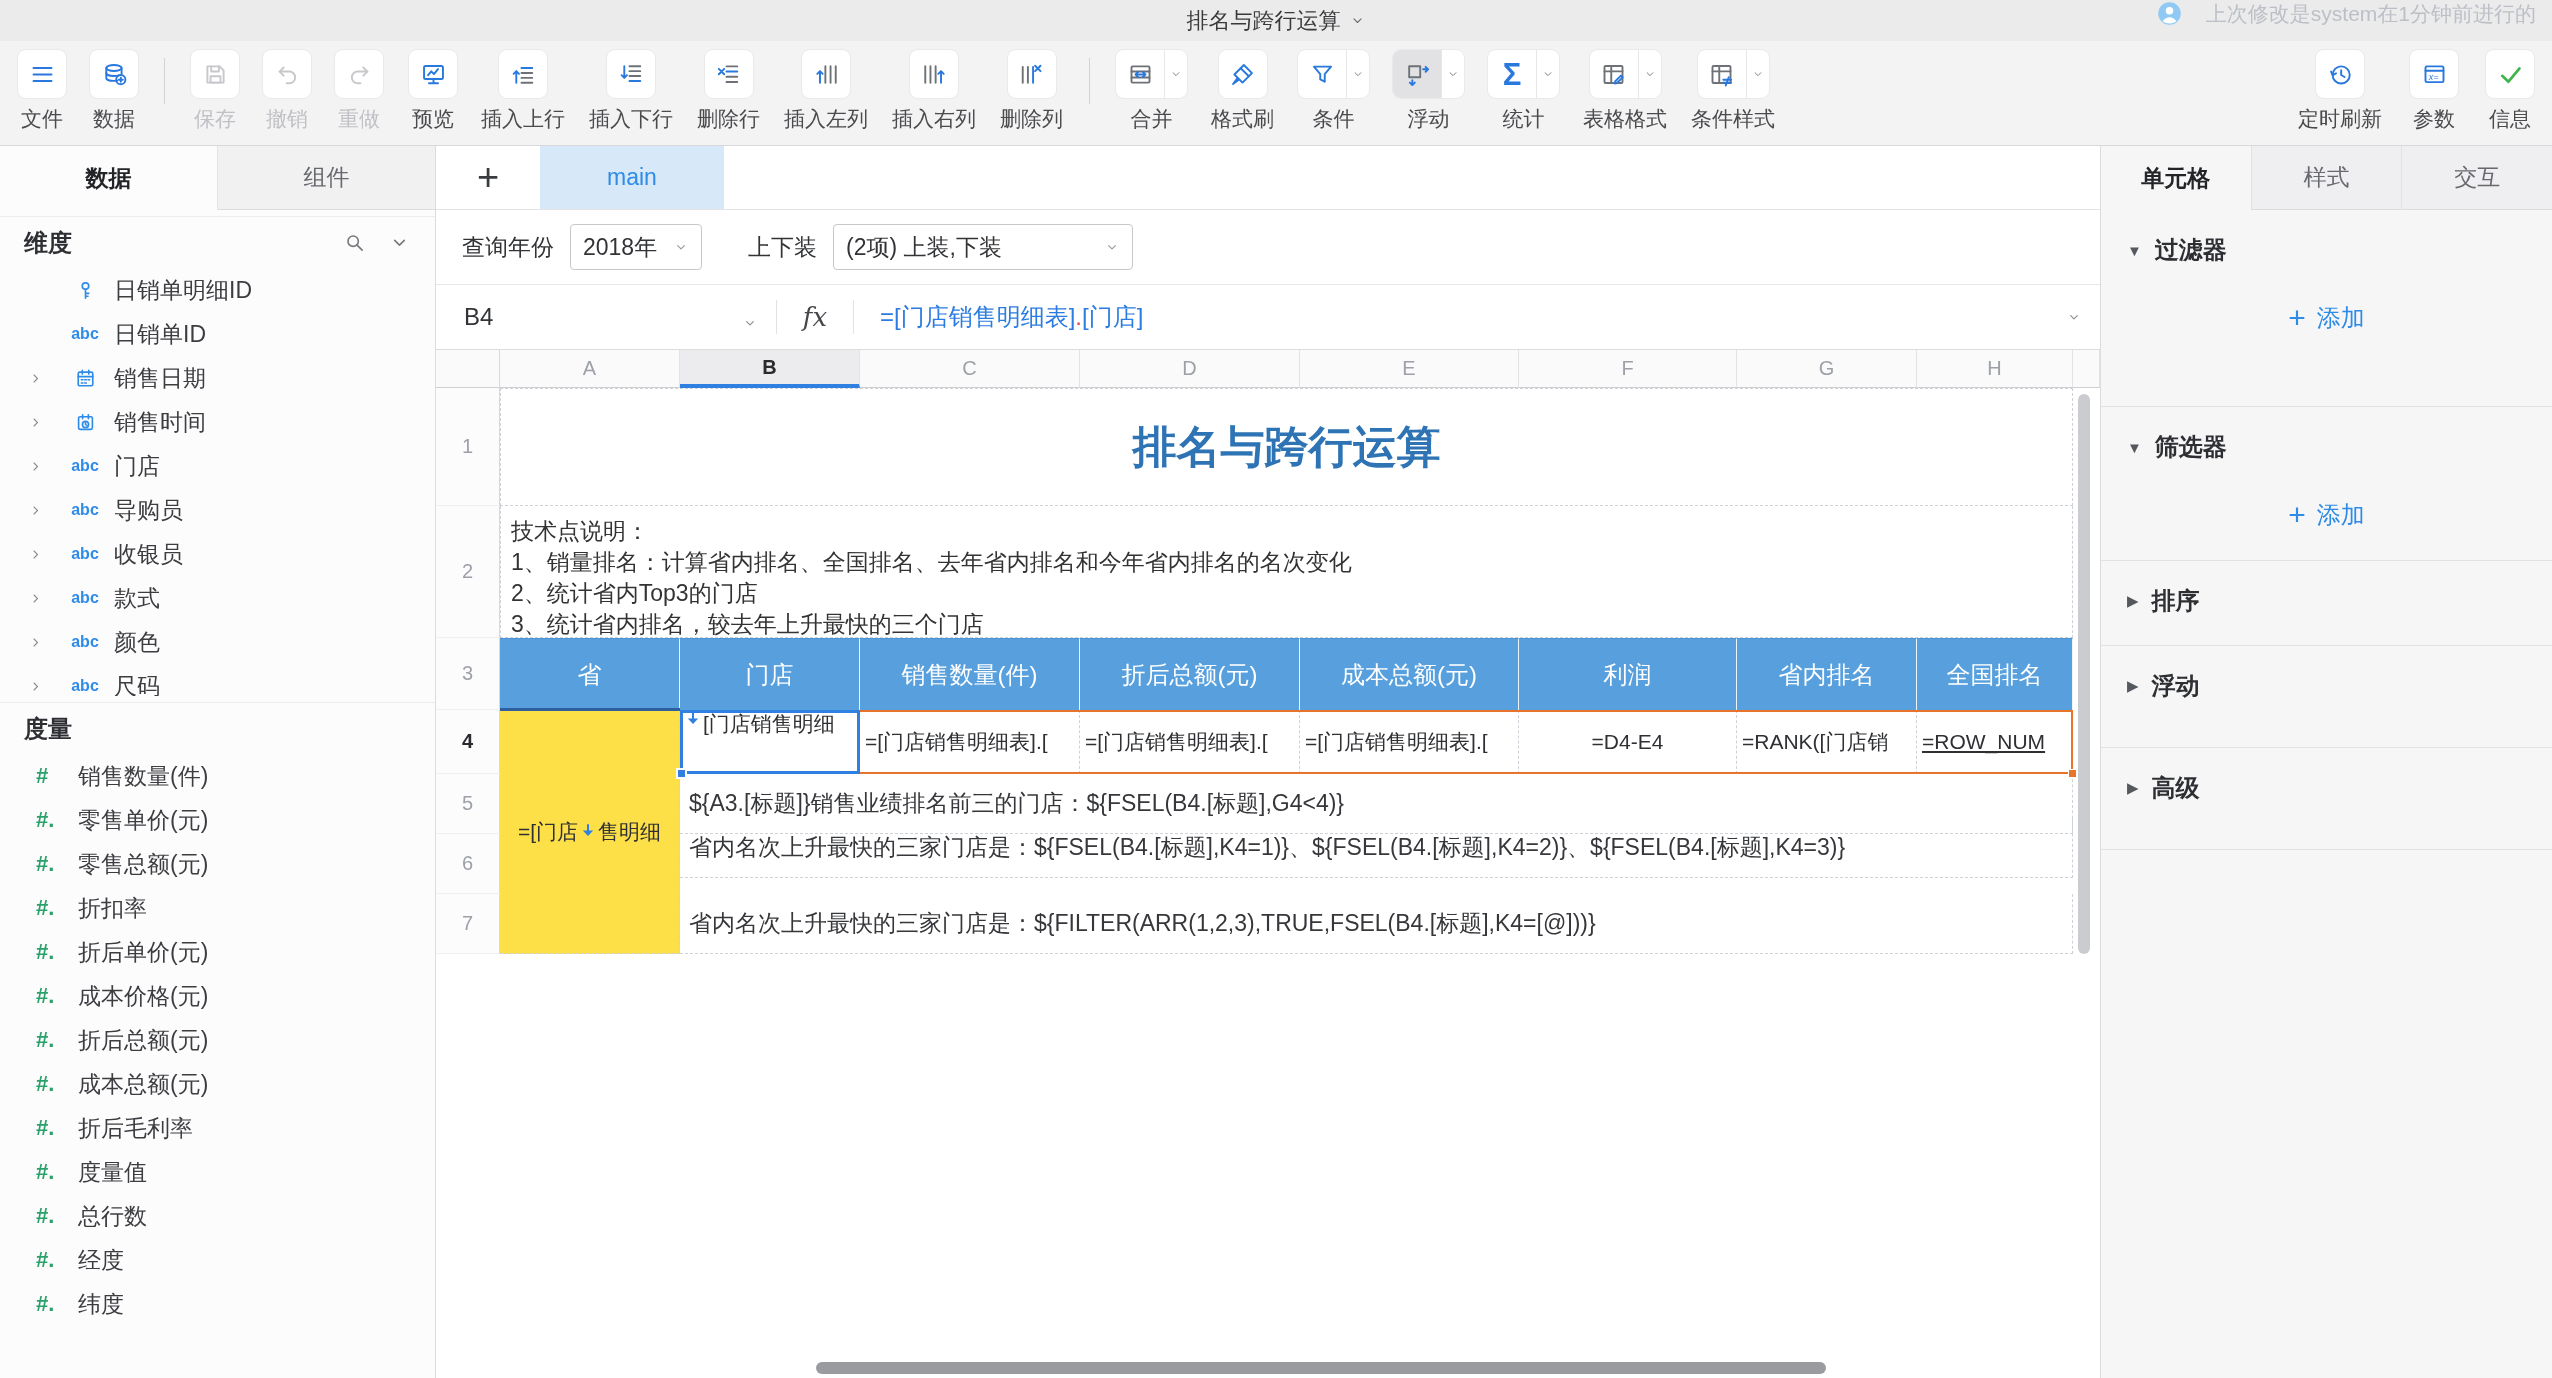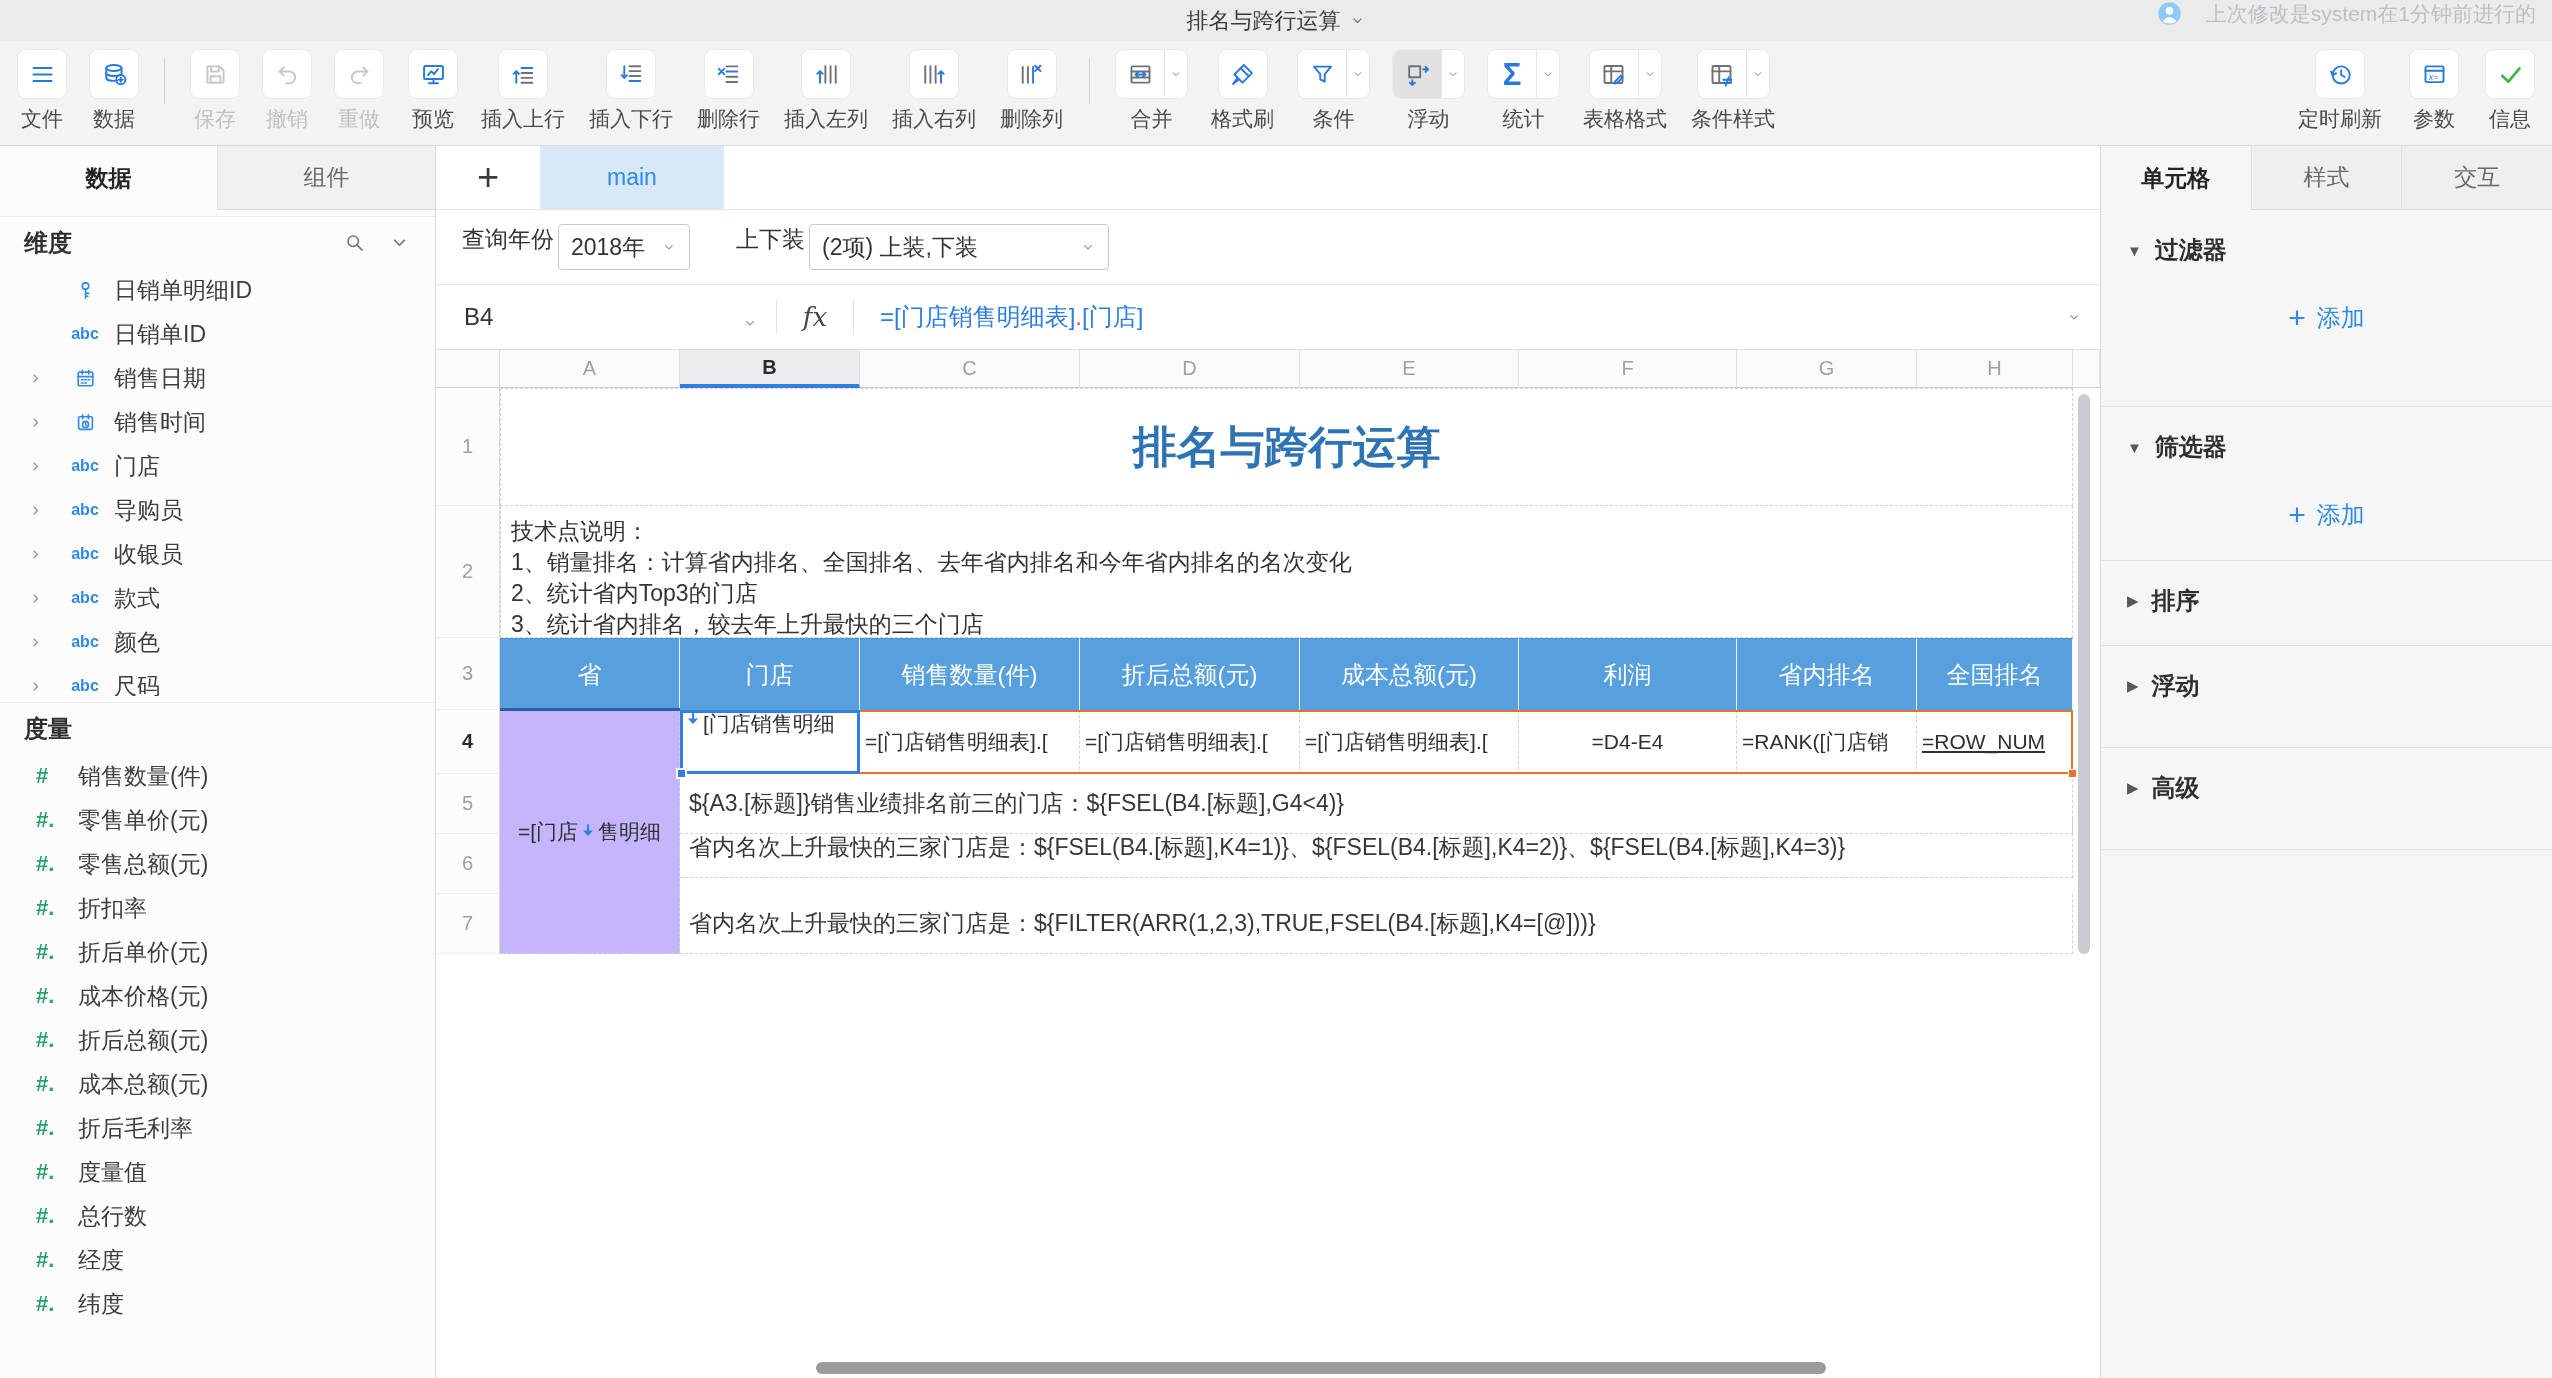--- a/index.html
+++ b/index.html
@@ -56,21 +56,21 @@
   .d-label{font-size:23px;color:#3C3D41;margin-left:8px;white-space:nowrap}
   .m-item{height:44px;display:flex;align-items:center;padding-left:36px;cursor:pointer}
   .hash{width:38px;font-size:22px;font-weight:bold;color:#2AA06A}
   .m-label{font-size:23px;color:#3C3D41;margin-left:4px;white-space:nowrap}
   
   .center{width:1664px;display:flex;flex-direction:column;background:#fff;flex:none}
   .tabbar{height:64px;border-bottom:1px solid #E3E3E5;display:flex;flex:none}
   .addsheet{width:104px;display:flex;align-items:center;justify-content:center;font-size:38px;color:#3A3B3E;cursor:pointer}
   .sheettab{width:184px;background:#D7E9F8;color:#2E8BE6;font-size:23px;display:flex;align-items:center;justify-content:center;cursor:pointer}
   .querybar{height:75px;border-bottom:1px solid #E8E8EA;display:flex;align-items:center;padding:0 26px;gap:46px;flex:none}
-  .qfield{display:flex;align-items:flex-start;gap:4px}
+  .qfield{display:flex;align-items:center;gap:16px}
   .qlabel{font-size:23px;color:#323336;white-space:nowrap}
   .qselect{height:46px;border:1px solid #C7C8CB;border-radius:4px;display:flex;align-items:center;justify-content:space-between;padding:0 12px;font-size:23px;color:#323336;cursor:pointer;background:#fff}
   .qselect .ic{width:16px;height:16px;color:#96999E}
   .qs1{width:132px}.qs2{width:300px}
   .formulabar{height:65px;border-bottom:1px solid #DDDDDF;display:flex;align-items:center;flex:none;position:relative}
   .fcell{width:340px;display:flex;align-items:flex-end;padding-left:28px;cursor:pointer}
   .fcellref{font-size:24px;color:#323336;flex:1}
   .fcell .ic{width:16px;height:16px;color:#8A8D92;margin-right:18px}
   .fdiv{width:1px;height:34px;background:#E2E2E4}
   .fx{font-size:26px;font-style:italic;font-family:"DejaVu Serif",serif;color:#46474B;width:76px;text-align:center;cursor:pointer}
@@ -82,21 +82,21 @@
   .sheet{position:relative;flex:1;overflow:hidden;background:#fff}
   .sh-corner{position:absolute;left:0;top:0;width:64px;height:38px;background:#FAFAFB;border-right:1px solid #D8D9DB;border-bottom:1px solid #CFCFD2}
   .sh-colh{position:absolute;top:0;height:38px;background:#FAFAFB;border-right:1px solid #E2E3E5;border-bottom:1px solid #CFCFD2;display:flex;align-items:center;justify-content:center;font-size:20px;color:#9DA1A7}
   .sh-colh.active{background:#ECECEE;color:#2A2B2E;font-weight:bold;border-bottom:4px solid #2F80E0}
   .sh-rown{position:absolute;left:0;width:64px;border-right:1px solid #D8D9DB;border-bottom:1px solid #F0F0F2;display:flex;align-items:center;justify-content:center;font-size:20px;color:#9DA1A7;background:#FCFCFD}
   .sh-rown.active{color:#2A2B2E;font-weight:bold}
   .cell{position:absolute}
   .cell-title{border:1px dashed #CDD2D8;display:flex;align-items:center;justify-content:center;font-size:44px;font-weight:bold;color:#2E74B5}
   .cell-notes{border:1px dashed #CDD2D8;border-top:none;padding:10px 0 0 10px;font-size:23px;color:#333;line-height:31px}
   .cell-h3{background:#57A0DD;border-right:1px solid #EBF3FB;border-top:1px solid #4C94D4;display:flex;align-items:center;justify-content:center;font-size:24px;color:#fff;overflow:hidden;white-space:nowrap}
-  .cell-a4{background:#c4b5fd;border-right:1px dashed #CDD2D8;border-bottom:1px dashed #CDD2D8;display:flex;align-items:center;justify-content:center;font-size:21px;color:#2F3033;white-space:nowrap;overflow:hidden}
+  .cell-a4{background:#fde047;border-right:1px dashed #CDD2D8;border-bottom:1px dashed #CDD2D8;display:flex;align-items:center;justify-content:center;font-size:21px;color:#2F3033;white-space:nowrap;overflow:hidden}
   .cell-a4 .ic,.cell-b4 .ic{width:20px;height:20px;color:#2F80E0;flex:none;stroke-width:2.4}
   .cell-b4{display:flex;align-items:flex-start;font-size:21px;color:#2F3033;padding-left:3px;overflow:hidden;white-space:nowrap}
   .cell-r4{border-right:1px dashed #CDD2D8;border-bottom:1px dashed #CDD2D8;display:flex;align-items:center;font-size:21px;color:#2F3033;padding:0 5px;overflow:hidden;white-space:nowrap}
   .cell-r4.center{justify-content:center}
   .cell-long{border-right:1px dashed #CDD2D8;border-bottom:1px dashed #CDD2D8;display:flex;align-items:center;font-size:23px;color:#36373A;padding-left:9px;white-space:nowrap;overflow:hidden}
   .ov{position:absolute;pointer-events:none}
   .sh-vscroll{position:absolute;width:12px;border-radius:6px;background:#CBCCCF;cursor:pointer}
   .sh-hscroll{position:absolute;height:12px;border-radius:6px;background:#9A9B9F;cursor:pointer}
   
   .rightpanel{flex:1;border-left:1px solid #DCDCDE;background:#F6F6F7;display:flex;flex-direction:column}

